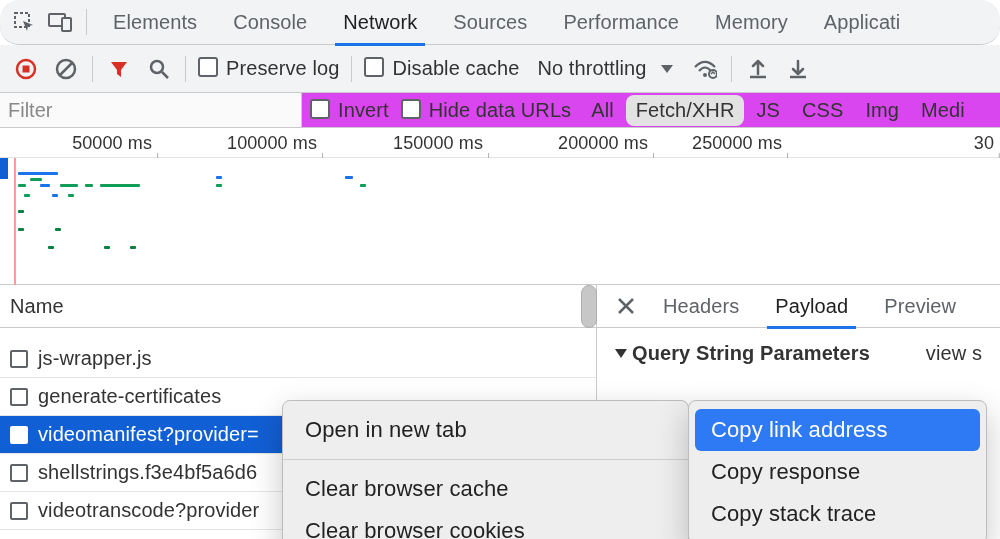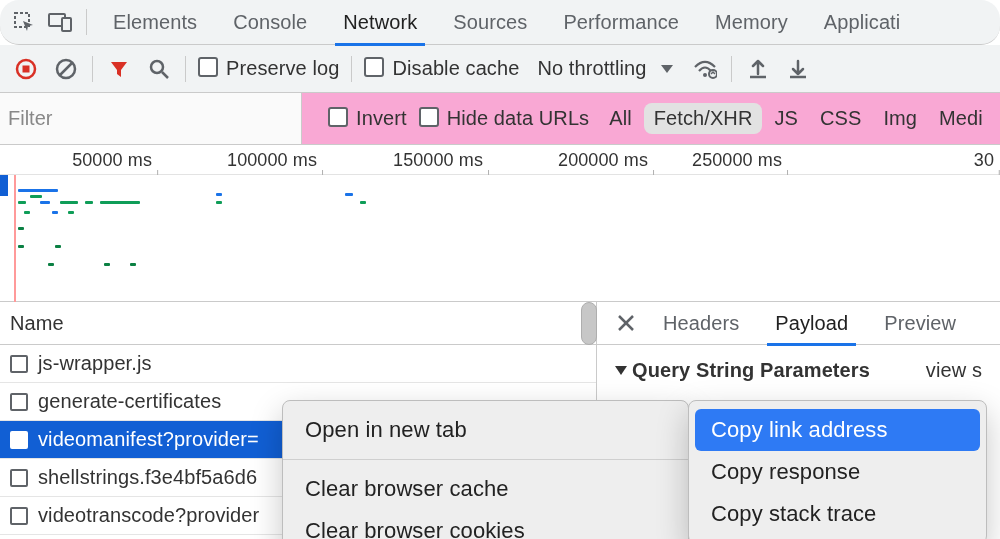--- a/index.html
+++ b/index.html
@@ -87,36 +87,36 @@
     border-left: 6px solid transparent;
     border-right: 6px solid transparent;
     border-top: 8px solid #5f6368;
     margin-left: 10px;
   }
 
   
   .filterbar {
     display: flex;
     align-items: center;
-    height: 52px;
+    height: 35px;
     border-bottom: 1px solid #cacaca;
-    background: #f9a8d4;
+    background: #d946ef;
     font-size: 20px;
   }
   .filter-input {
     width: 302px; height: 100%;
     border: none; outline: none;
     border-right: 1px solid #cacaca;
     background: #fafafa;
     padding: 0 8px;
     font-size: 20px;
     color: #888;
   }
   .filter-input::placeholder { color: #888; }
-  .filterbar .tb-check { margin-left: 26px; }
+  .filterbar .tb-check { margin-left: 8px; }
   .type-chips { display: flex; align-items: center; margin-left: 10px; gap: 0; }
   .chip { padding: 4px 10px; }
   .chip.active { background: #e2e2e2; border-radius: 8px; }
   .chip + .chip { margin-left: 2px; }
 
   
   .timeline {
     height: 157px; 
     border-bottom: 1px solid #cacaca;
     position: relative;
@@ -175,21 +175,21 @@
     position: relative;
   }
   .col-hdr {
     height: 43px;
     border-bottom: 1px solid #cacaca;
     display: flex; align-items: center;
     padding-left: 10px;
     font-size: 20px;
     color: #333;
   }
-  .rows { flex: 1; }
+  .rows { flex: 1; margin-top: 12px; }
   .row {
     height: 38px;
     border-bottom: 1px solid #e5e5e5;
     display: flex; align-items: center;
     padding-left: 10px;
     gap: 10px;
     font-size: 20px;
     color: #333;
     white-space: nowrap;
     overflow: hidden;

